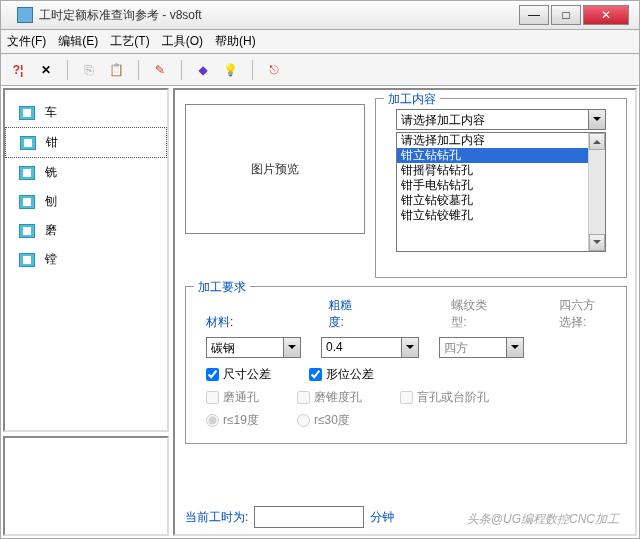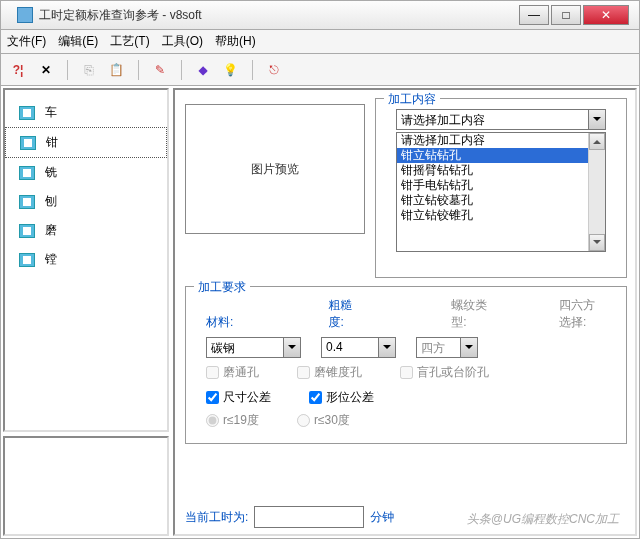--- a/index.html
+++ b/index.html
@@ -158,54 +158,54 @@
         <div style="width:60px"></div>
         <span class="lbl dis">螺纹类型:</span>
         <div style="width:40px"></div>
         <span class="lbl dis">四六方选择:</span>
       </div>
       <div class="row">
         <div class="combo" style="width:95px">
             <div class="cval">碳钢</div>
             <div class="carrow"></div>
           </div>
-        <div class="combo" style="width:75px">
+        <div class="combo" style="width:98px">
             <div class="cval">0.4</div>
             <div class="carrow"></div>
           </div>
-        <div class="combo dis" style="width:62px">
+        <div class="combo dis" style="width:85px">
             <div class="cval">四方</div>
             <div class="carrow"></div>
           </div>
-      </div>
-      <div class="row">
-        <label class="ck dis">
-            <input type="checkbox" disabled="" style="">
-            <span>磨通孔</span>
-          </label>
-        <label class="ck dis">
-            <input type="checkbox" disabled="" style="">
-            <span>磨锥度孔</span>
-          </label>
-        <label class="ck dis">
-            <input type="checkbox" disabled="" style="">
-            <span>盲孔或台阶孔</span>
-          </label>
       </div>
       <div class="row" style="margin-top:8px">
         <label class="ck">
             <input type="checkbox" checked="" style="">
             <span>尺寸公差</span>
           </label>
         <label class="ck">
             <input type="checkbox" checked="" style="">
             <span>形位公差</span>
           </label>
       </div>
       <div class="row">
+        <label class="ck dis">
+            <input type="checkbox" disabled="" style="">
+            <span>磨通孔</span>
+          </label>
+        <label class="ck dis">
+            <input type="checkbox" disabled="" style="">
+            <span>磨锥度孔</span>
+          </label>
+        <label class="ck dis">
+            <input type="checkbox" disabled="" style="">
+            <span>盲孔或台阶孔</span>
+          </label>
+      </div>
+      <div class="row">
         <label class="rd">
             <input type="radio" disabled="" checked="" style="">
             <span>r≤19度</span>
           </label>
         <label class="rd">
             <input type="radio" disabled="" style="">
             <span>r≤30度</span>
           </label>
       </div>
     </div>

